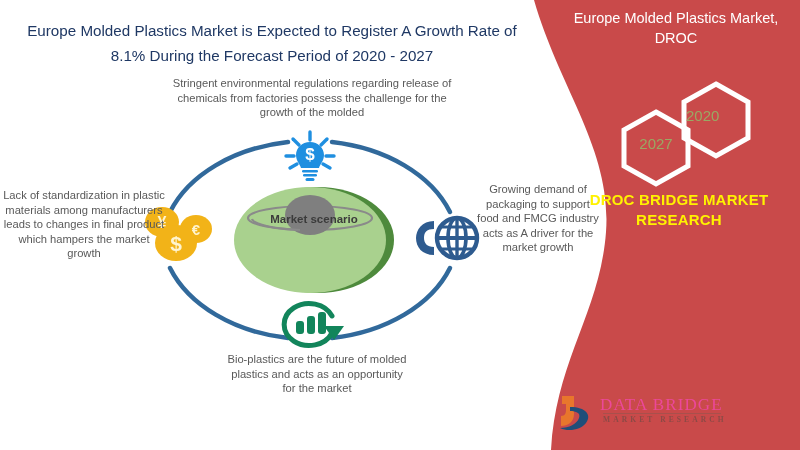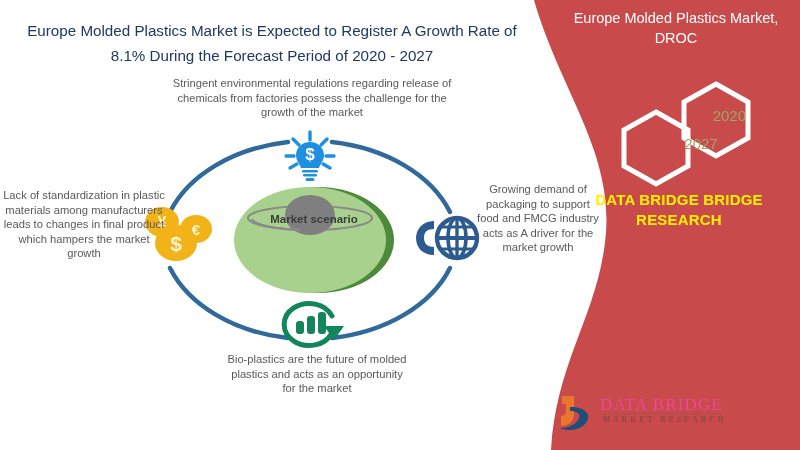--- a/index.html
+++ b/index.html
@@ -69,25 +69,25 @@
     <path d="M534,0 C560,90 612,150 606,232 C600,312 556,360 551,450 L800,450 L800,0 Z" fill="#C94A4A"></path>
   </svg>
 
   <div class="panel-title">Europe Molded Plastics Market, DROC</div>
 
   <svg class="hexwrap" viewBox="0 0 160 120">
     <polygon points="44,34 76,52 76,88 44,106 12,88 12,52" fill="none" stroke="#ffffff" stroke-width="5"></polygon>
     <polygon points="104,6 136,24 136,60 104,78 72,60 72,24" fill="none" stroke="#ffffff" stroke-width="5"></polygon>
   </svg>
   <div style="position:absolute;left:612px;top:78px;width:160px;height:120px;pointer-events:none;">
-    <span style="position:absolute;left:14px;top:57px;width:60px;text-align:center;color:#9AA863;font-size:15px;padding-left:45px;">2027</span>
-    <span style="position:absolute;left:74px;top:29px;width:60px;text-align:right;color:#9AA863;font-size:15px;">2020</span>
+    <span style="position:absolute;left:14px;top:57px;width:60px;text-align:center;color:#9AA863;font-size:15px;">2027</span>
+    <span style="position:absolute;left:74px;top:29px;width:60px;text-align:left;color:#9AA863;font-size:15px;">2020</span>
   </div>
 
-  <div class="brand-name">DATA BRIDGE BRIDGE RESEARCH</div>
+  <div class="brand-name">DROC BRIDGE MARKET RESEARCH</div>
 
   <div class="logo">
     <svg width="46" height="44" viewBox="0 0 46 44">
       <path d="M6,4 L18,4 L18,22 C18,30 12,34 5,34 L5,24 C9,24 10,21 10,18 L10,12 L6,12 Z" fill="#E8762C"></path>
       <path d="M14,15 C30,15 36,23 30,31 C25,38 12,40 4,36 C13,36 21,32 23,26 C25,21 20,19 14,19 Z" fill="#1F4E79"></path>
     </svg>
     <div class="logo-main">DATA BRIDGE</div>
     <div class="logo-rule"></div>
     <div class="logo-sub">MARKET RESEARCH</div>
   </div>
@@ -152,18 +152,18 @@
       <path d="M22,-8 A25 21 0 1 0 22,9" fill="none" stroke="#12855B" stroke-width="5" stroke-linecap="round"></path>
       <polygon points="14,2 34,2 24,16" fill="#12855B"></polygon>
       <rect x="-14" y="-3" width="8" height="13" rx="3" fill="#12855B"></rect>
       <rect x="-3" y="-8" width="8" height="18" rx="3" fill="#12855B"></rect>
       <rect x="8" y="-12" width="8" height="22" rx="3" fill="#12855B"></rect>
     </g>
   </svg>
 
   <div class="center-label">Market scenario</div>
 
-  <div class="blurb blurb-top">Stringent environmental regulations regarding release of chemicals from factories possess the challenge for the growth of the market</div>
+  <div class="blurb blurb-top">Stringent environmental regulations regarding release of chemicals from factories possess the challenge for the growth of the molded</div>
   <div class="blurb blurb-left">Lack of standardization in plastic materials among manufacturers leads to changes in final product which hampers the market growth</div>
   <div class="blurb blurb-bottom">Bio-plastics are the future of molded plastics and acts as an opportunity for the market</div>
   <div class="blurb blurb-right">Growing demand of packaging to support food and FMCG industry acts as A driver for the market growth</div>
 
 </div>
 
 </body></html>

